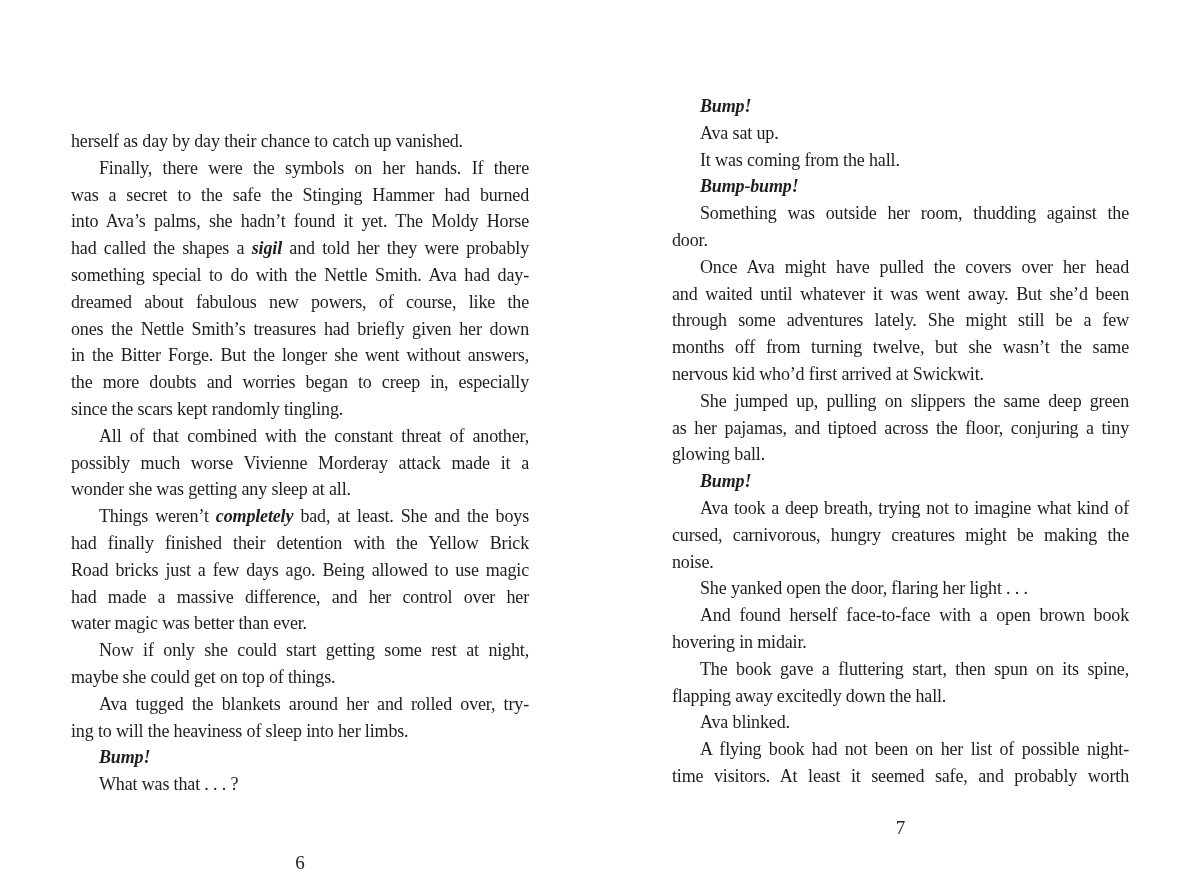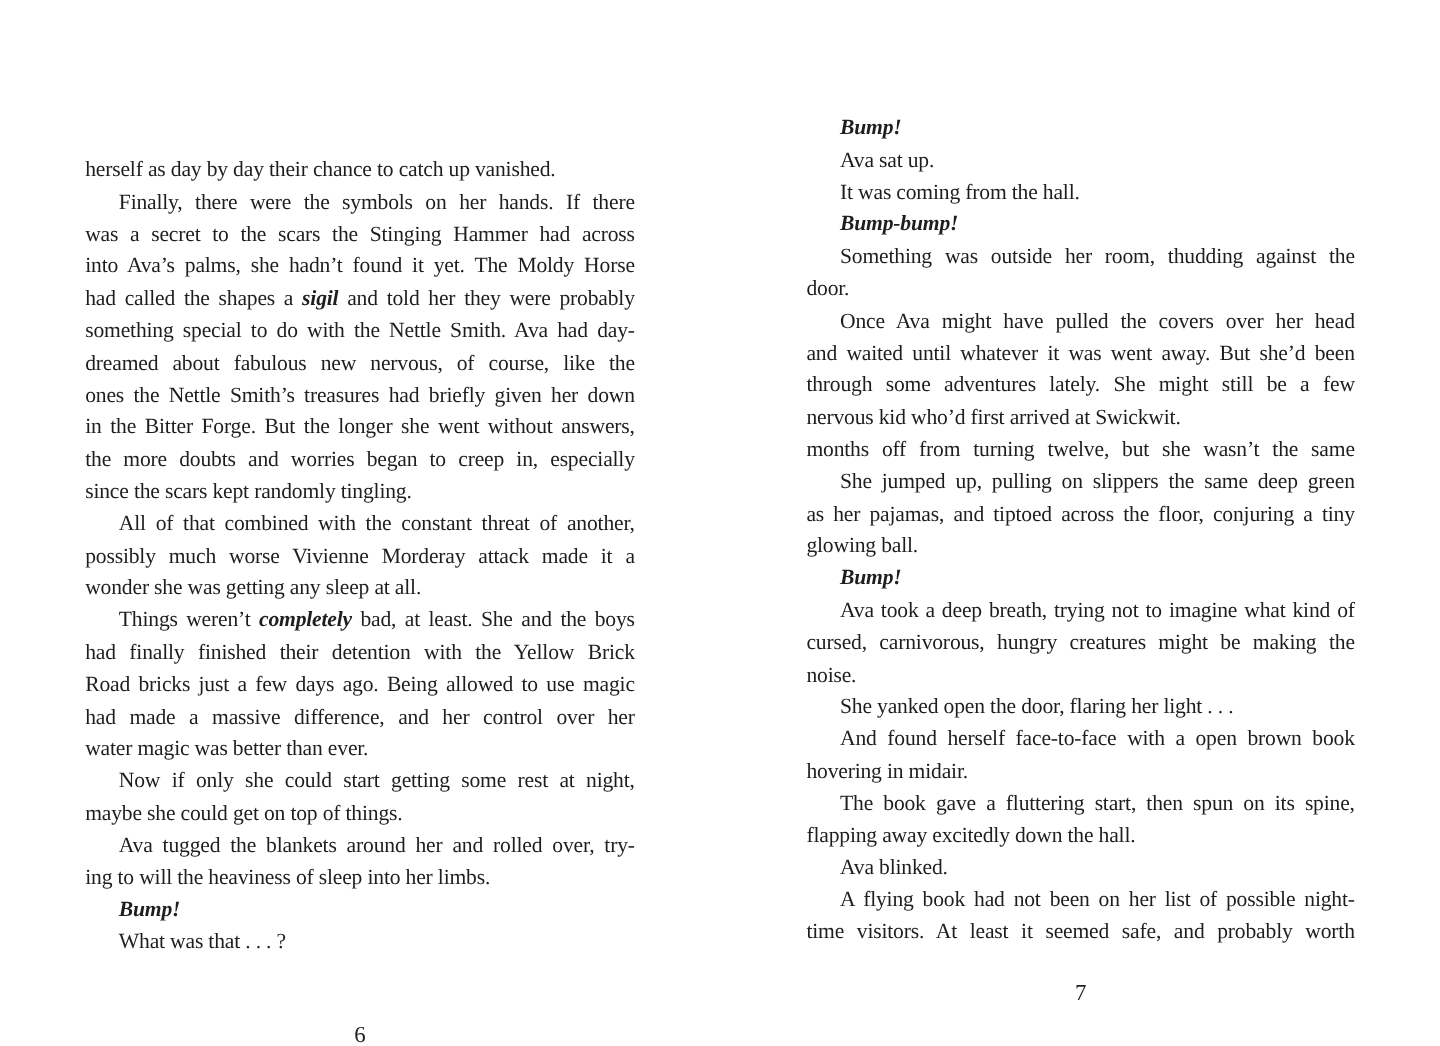--- a/index.html
+++ b/index.html
@@ -67,25 +67,25 @@
 </style>
 </head>
 <body>
 
 <div class="spread">
 
   <section class="page left">
     <div class="text-block">
         <div class="line"><span>herself as day by day their chance to catch up vanished.</span></div>
         <div class="line indent just"><span>Finally, there were the symbols on her hands. If there</span></div>
-        <div class="line just"><span>was a secret to the scars the Stinging Hammer had across</span></div>
+        <div class="line just"><span>was a secret to the safe the Stinging Hammer had burned</span></div>
         <div class="line just"><span>into Ava’s palms, she hadn’t found it yet. The Moldy Horse</span></div>
         <div class="line just"><span>had called the shapes a </span><em>sigil</em><span> and told her they were probably</span></div>
         <div class="line just"><span>something special to do with the Nettle Smith. Ava had day-</span></div>
-        <div class="line just"><span>dreamed about fabulous new nervous, of course, like the</span></div>
+        <div class="line just"><span>dreamed about fabulous new powers, of course, like the</span></div>
         <div class="line just"><span>ones the Nettle Smith’s treasures had briefly given her down</span></div>
         <div class="line just"><span>in the Bitter Forge. But the longer she went without answers,</span></div>
         <div class="line just"><span>the more doubts and worries began to creep in, especially</span></div>
         <div class="line"><span>since the scars kept randomly tingling.</span></div>
         <div class="line indent just"><span>All of that combined with the constant threat of another,</span></div>
         <div class="line just"><span>possibly much worse Vivienne Morderay attack made it a</span></div>
         <div class="line"><span>wonder she was getting any sleep at all.</span></div>
         <div class="line indent just"><span>Things weren’t </span><em>completely</em><span> bad, at least. She and the boys</span></div>
         <div class="line just"><span>had finally finished their detention with the Yellow Brick</span></div>
         <div class="line just"><span>Road bricks just a few days ago. Being allowed to use magic</span></div>
@@ -105,22 +105,22 @@
     <div class="text-block">
         <div class="line indent"><em>Bump!</em></div>
         <div class="line indent"><span>Ava sat up.</span></div>
         <div class="line indent"><span>It was coming from the hall.</span></div>
         <div class="line indent"><em>Bump-bump!</em></div>
         <div class="line indent just"><span>Something was outside her room, thudding against the</span></div>
         <div class="line"><span>door.</span></div>
         <div class="line indent just"><span>Once Ava might have pulled the covers over her head</span></div>
         <div class="line just"><span>and waited until whatever it was went away. But she’d been</span></div>
         <div class="line just"><span>through some adventures lately. She might still be a few</span></div>
+        <div class="line just"><span>months off from turning twelve, but she wasn’t the same</span></div>
         <div class="line"><span>nervous kid who’d first arrived at Swickwit.</span></div>
-        <div class="line just"><span>months off from turning twelve, but she wasn’t the same</span></div>
         <div class="line indent just"><span>She jumped up, pulling on slippers the same deep green</span></div>
         <div class="line just"><span>as her pajamas, and tiptoed across the floor, conjuring a tiny</span></div>
         <div class="line"><span>glowing ball.</span></div>
         <div class="line indent"><em>Bump!</em></div>
         <div class="line indent just"><span>Ava took a deep breath, trying not to imagine what kind of</span></div>
         <div class="line just"><span>cursed, carnivorous, hungry creatures might be making the</span></div>
         <div class="line"><span>noise.</span></div>
         <div class="line indent"><span>She yanked open the door, flaring her light . . .</span></div>
         <div class="line indent just"><span>And found herself face-to-face with a open brown book</span></div>
         <div class="line"><span>hovering in midair.</span></div>

